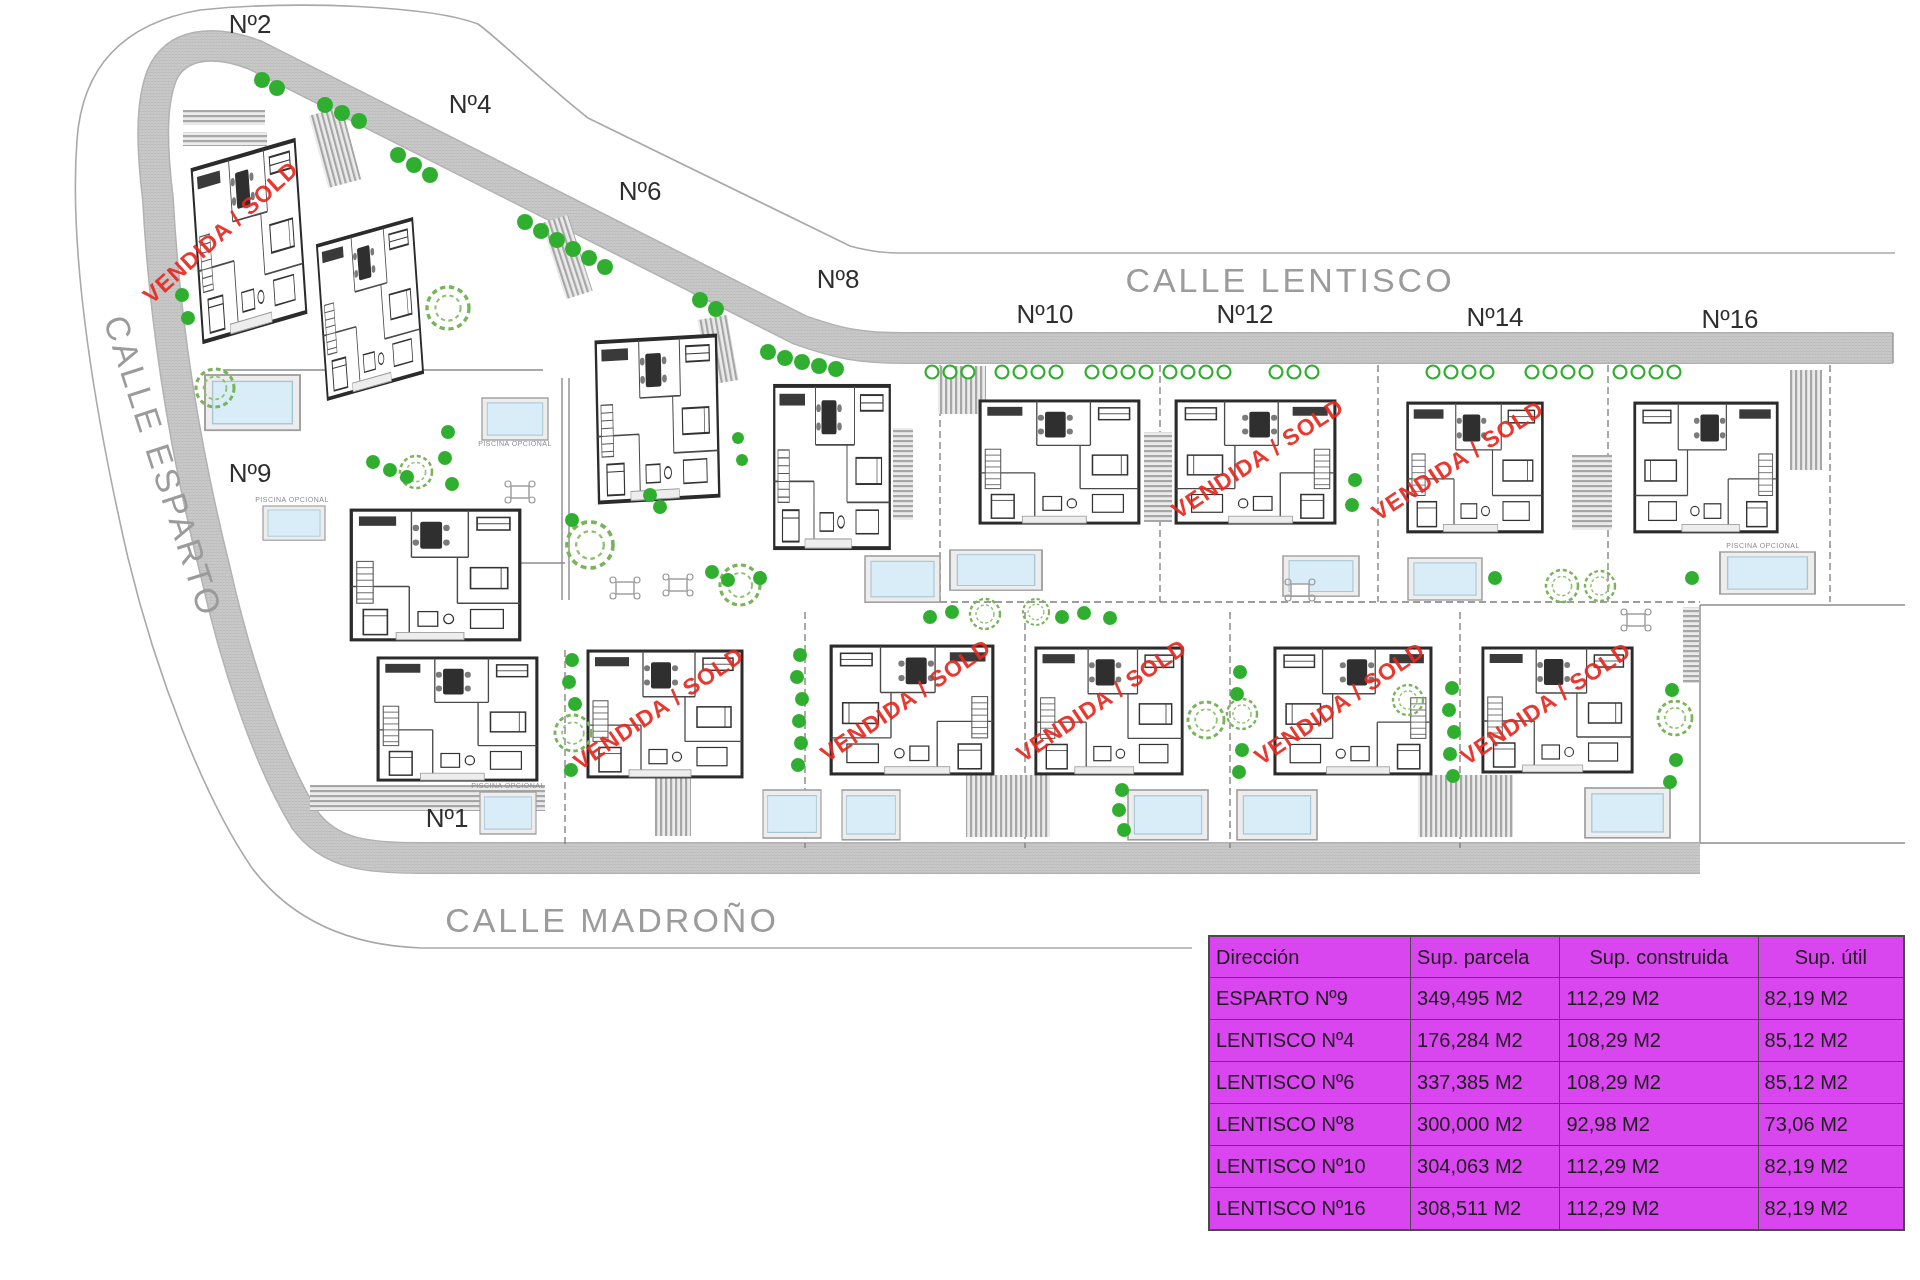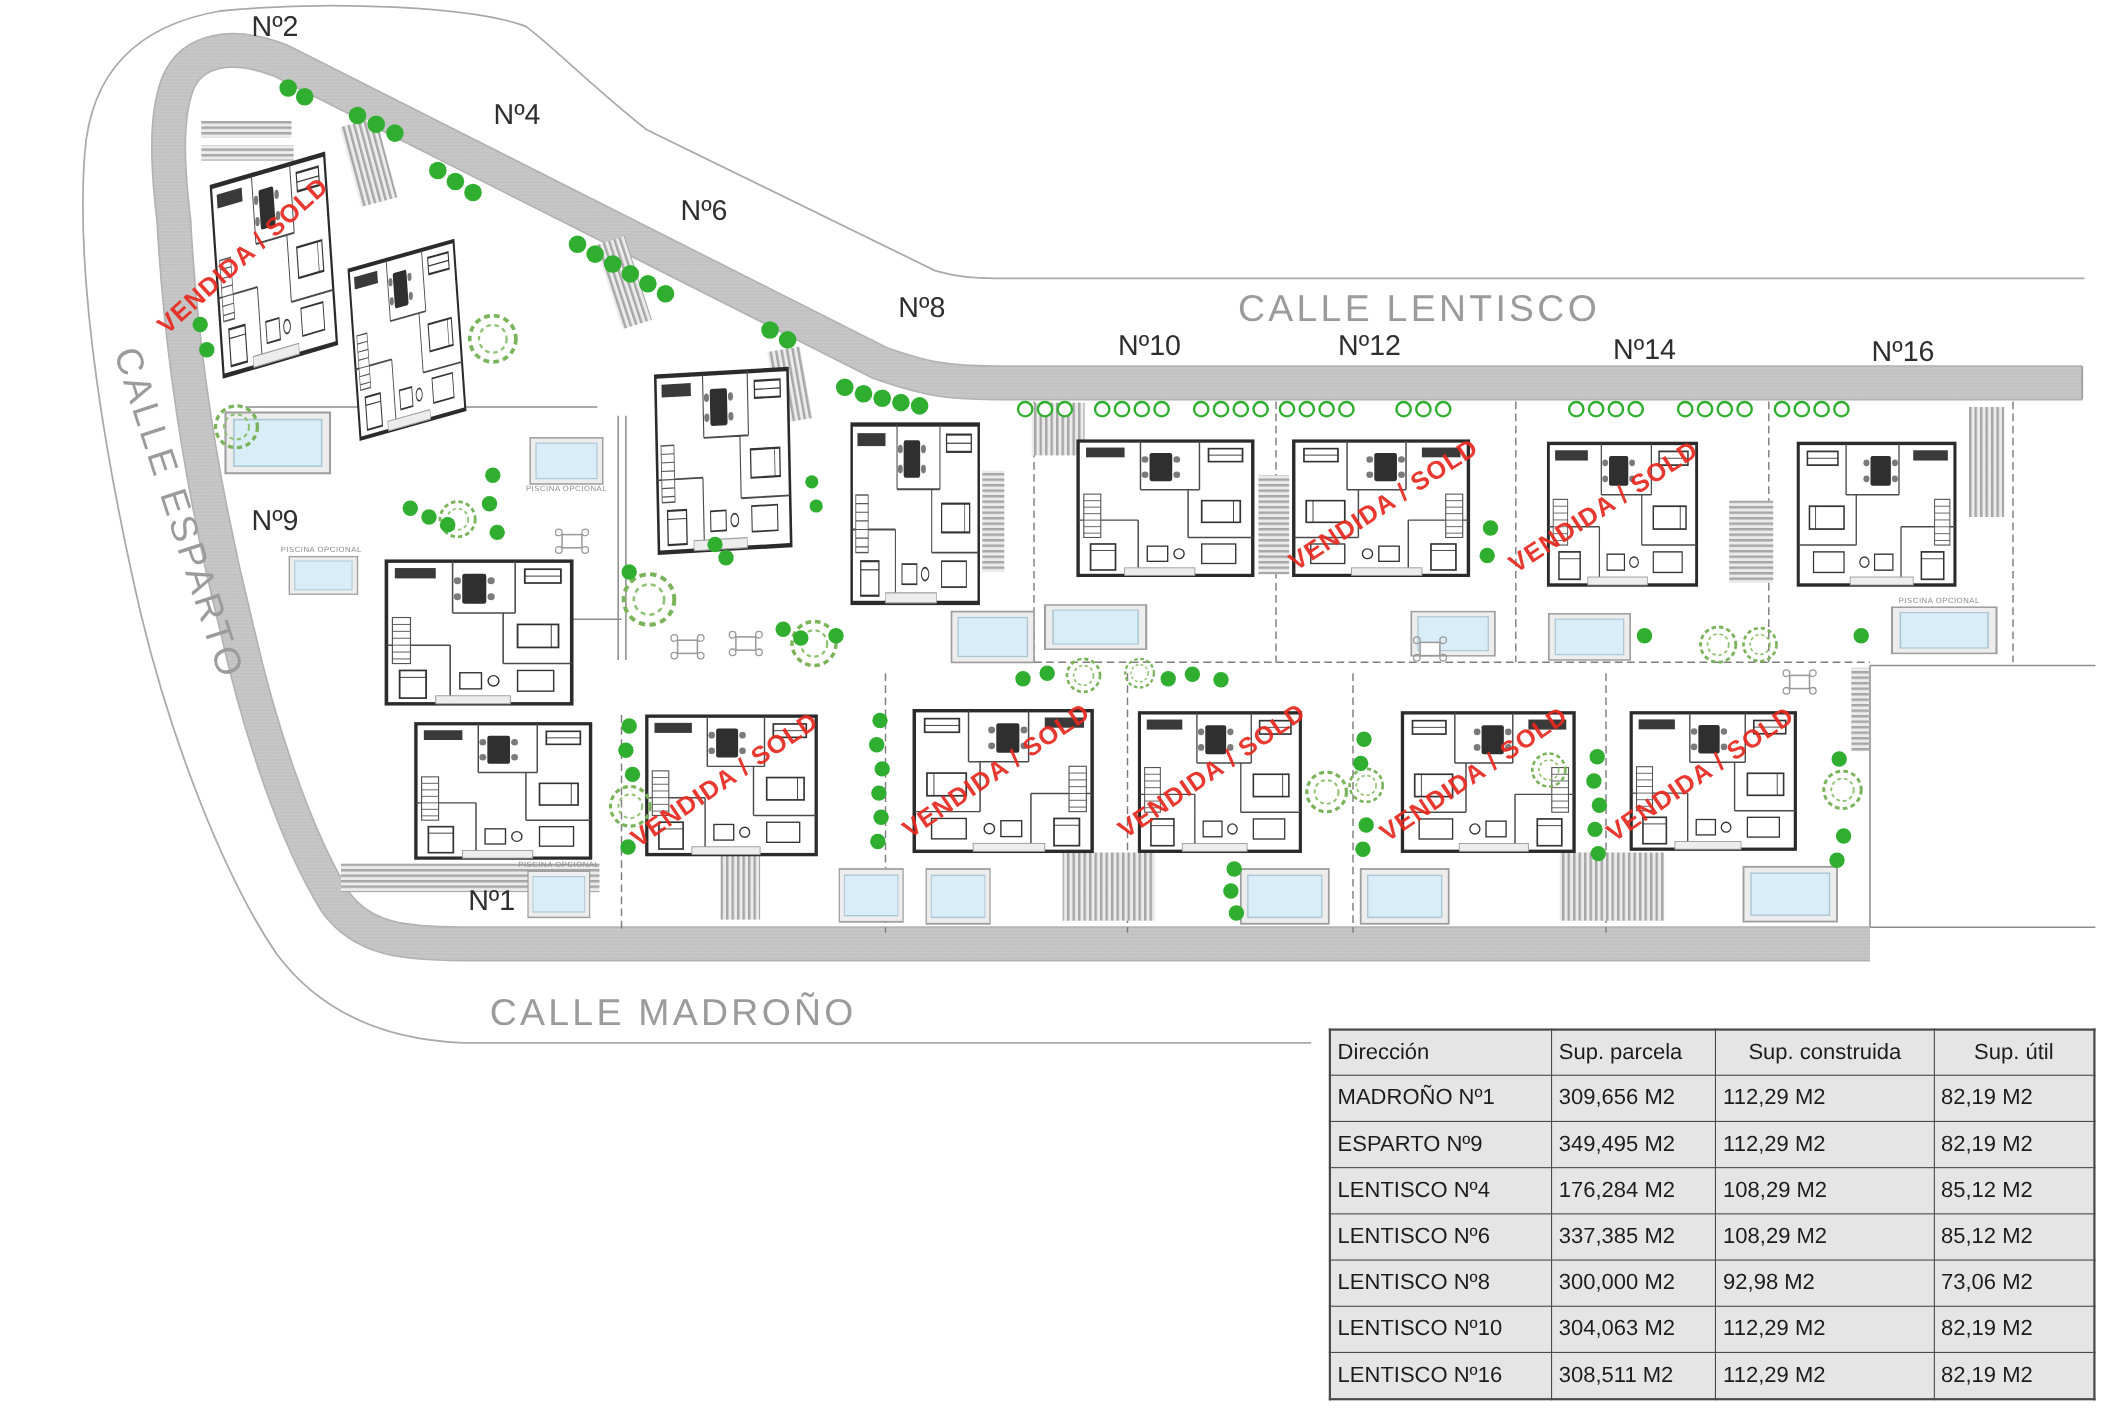--- a/index.html
+++ b/index.html
@@ -5,21 +5,21 @@
   html,body{margin:0;padding:0;background:#fff;width:1920px;height:1280px;overflow:hidden;
             font-family:"Liberation Sans", sans-serif;}
   #stage{position:relative;width:1920px;height:1280px;background:#fff;}
   #plan-svg{position:absolute;left:0;top:0;}
   .plotnum{font-size:26px;fill:#2e2e2e;}
   .street{font-size:34px;fill:#9b9b9b;letter-spacing:3px;}
   .stamp{font-size:23px;font-weight:bold;fill:#e8281e;opacity:.92;letter-spacing:1px;}
   .tinycap{font-size:7px;fill:#8a8a8a;letter-spacing:.5px;}
   
   #surface-table{position:absolute;left:1208px;top:935px;width:697px;border-collapse:collapse;
-                 background:#e5e5e5;table-layout:fixed;padding-left:12px;}
+                 background:#d946ef;table-layout:fixed;padding-left:12px;}
   #surface-table td,#surface-table th{border:1.5px solid #4a4a4a;font-size:20px;color:#1c1c1c;
                  font-weight:normal;height:40px;padding:0 6px;white-space:nowrap;overflow:hidden;}
   #surface-table tr{height:42px;}
   #surface-table tr.head{height:40px;}
   #surface-table{border:2px solid #4a4a4a;}
   #surface-table col.c0{width:29%}#surface-table col.c1{width:21.5%}
   #surface-table col.c2{width:28.5%}#surface-table col.c3{width:21%}
   .al{text-align:left}.ac{}
 </style>
 </head>
@@ -341,26 +341,20 @@
         <col class="c3">
       </colgroup>
     <tbody>
         <tr class="head">
       <th class="al">Dirección</th>
       <th class="al">Sup. parcela</th>
       <th class="ac">Sup. construida</th>
       <th class="ac">Sup. útil</th>
     </tr>
     <tr>
-      <td class="ac">MADROÑO Nº1</td>
-      <td class="al">309,656 M2</td>
-      <td class="ac">112,29 M2</td>
-      <td class="ac">82,19 M2</td>
-    </tr>
-    <tr>
       <td class="ac">ESPARTO Nº9</td>
       <td class="al">349,495 M2</td>
       <td class="ac">112,29 M2</td>
       <td class="ac">82,19 M2</td>
     </tr>
     <tr>
       <td class="ac">LENTISCO Nº4</td>
       <td class="al">176,284 M2</td>
       <td class="ac">108,29 M2</td>
       <td class="ac">85,12 M2</td>

